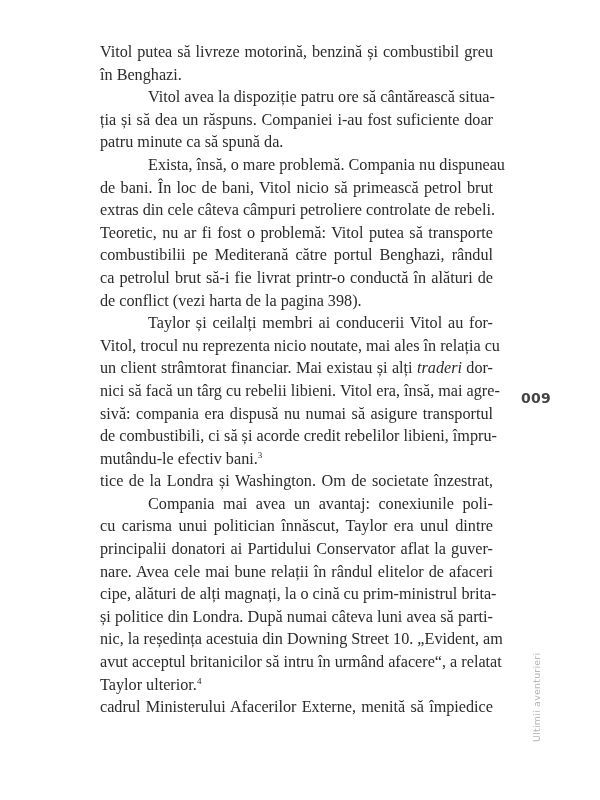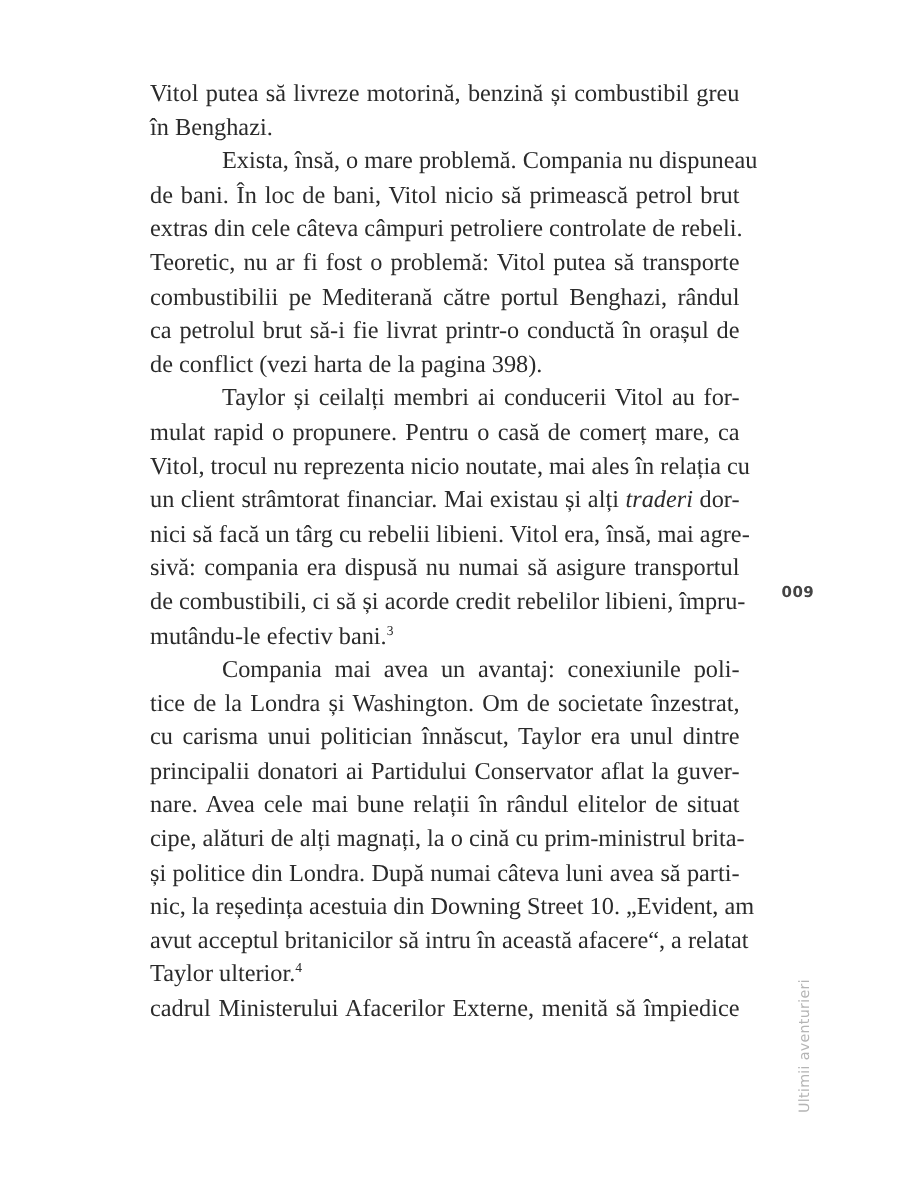--- a/index.html
+++ b/index.html
@@ -2,84 +2,88 @@
 <html><head>
 <meta charset="utf-8">
 <style>
   html, body { margin: 0; padding: 0; }
   body {
     width: 600px; height: 800px; background: #ffffff; position: relative; overflow: hidden;
     font-family: "Liberation Serif", "DejaVu Serif", serif;
     color: #2b2b2b;
   }
   .text-block {
-    position: absolute; left: 100px; top: 51px; width: 393px;
+    position: absolute; left: 100px; top: 41px; width: 393px;
     font-size: 16.2px; line-height: 22.6px;
   }
   .line {
     display: block; height: 22.6px; white-space: nowrap;
     text-align: justify; text-align-last: justify;
   }
   .line.last { text-align-last: left; }
   .line.indent { padding-left: 48px; }
   sup { font-size: 9px; line-height: 0; vertical-align: 6px; }
   .page-number {
     position: absolute; left: 521px; top: 390px;
-    font-family: "DejaVu Sans", sans-serif; font-weight: bold; font-size: 10px;
+    font-family: "DejaVu Sans", sans-serif; font-weight: bold; font-size: 14px;
     color: #444444; letter-spacing: 0.3px;
   }
   .running-head {
     position: absolute; left: 531px; top: 742px;
     transform-origin: 0 0; transform: rotate(-90deg);
     font-family: "DejaVu Sans", sans-serif; font-size: 9.5px; color: #b5b5b5;
     white-space: nowrap; letter-spacing: 0.2px;
   }
 </style>
 </head>
 <body>
 
 <div class="text-block">
 
   <div>
     <span class="line">Vitol putea să livreze motorină, benzină și combustibil greu</span>
     <span class="line last">în Benghazi.</span>
   </div>
 
+  <div>
+    <span class="line indent">Vitol avea la dispoziție patru ore să cântărească situa-</span>
+    <span class="line">ția și să dea un răspuns. Companiei i-au fost suficiente doar</span>
+    <span class="line last">patru minute ca să spună da.</span>
+  </div>
 
   <div>
     <span class="line indent">Exista, însă, o mare problemă. Compania nu dispuneau</span>
     <span class="line">de bani. În loc de bani, Vitol nicio să primească petrol brut</span>
     <span class="line">extras din cele câteva câmpuri petroliere controlate de rebeli.</span>
     <span class="line">Teoretic, nu ar fi fost o problemă: Vitol putea să transporte</span>
     <span class="line">combustibilii pe Mediterană către portul Benghazi, rândul</span>
-    <span class="line">ca petrolul brut să-i fie livrat printr-o conductă în orașul de</span>
+    <span class="line">ca petrolul brut să-i fie livrat printr-o conductă în alături de</span>
     <span class="line last">de conflict (vezi harta de la pagina 398).</span>
   </div>
 
   <div>
     <span class="line indent">Taylor și ceilalți membri ai conducerii Vitol au for-</span>
-    <span class="line">mulat rapid o propunere. Pentru o casă de comerț mare, ca</span>
     <span class="line">Vitol, trocul nu reprezenta nicio noutate, mai ales în relația cu</span>
     <span class="line"><span>un client strâmtorat financiar. Mai existau și alți </span><em>traderi</em><span> dor-</span></span>
     <span class="line">nici să facă un târg cu rebelii libieni. Vitol era, însă, mai agre-</span>
     <span class="line">sivă: compania era dispusă nu numai să asigure transportul</span>
     <span class="line">de combustibili, ci să și acorde credit rebelilor libieni, împru-</span>
     <span class="line last"><span>mutându-le efectiv bani.</span><sup>3</sup></span>
   </div>
 
   <div>
+    <span class="line">tice de la Londra și Washington. Om de societate înzestrat,</span>
     <span class="line indent">Compania mai avea un avantaj: conexiunile poli-</span>
-    <span class="line">tice de la Londra și Washington. Om de societate înzestrat,</span>
     <span class="line">cu carisma unui politician înnăscut, Taylor era unul dintre</span>
     <span class="line">principalii donatori ai Partidului Conservator aflat la guver-</span>
-    <span class="line">nare. Avea cele mai bune relații în rândul elitelor de situat</span>
+    <span class="line">nare. Avea cele mai bune relații în rândul elitelor de afaceri</span>
     <span class="line">cipe, alături de alți magnați, la o cină cu prim-ministrul brita-</span>
     <span class="line">și politice din Londra. După numai câteva luni avea să parti-</span>
     <span class="line">nic, la reședința acestuia din Downing Street 10. „Evident, am</span>
-    <span class="line">avut acceptul britanicilor să intru în această afacere“, a relatat</span>
+    <span class="line">avut acceptul britanicilor să intru în urmând afacere“, a relatat</span>
     <span class="line last"><span>Taylor ulterior.</span><sup>4</sup></span>
   </div>
 
   <div>
     <span class="line">cadrul Ministerului Afacerilor Externe, menită să împiedice</span>
   </div>
 </div>
 
 <div class="page-number">009</div>
 <div class="running-head">Ultimii aventurieri</div>

